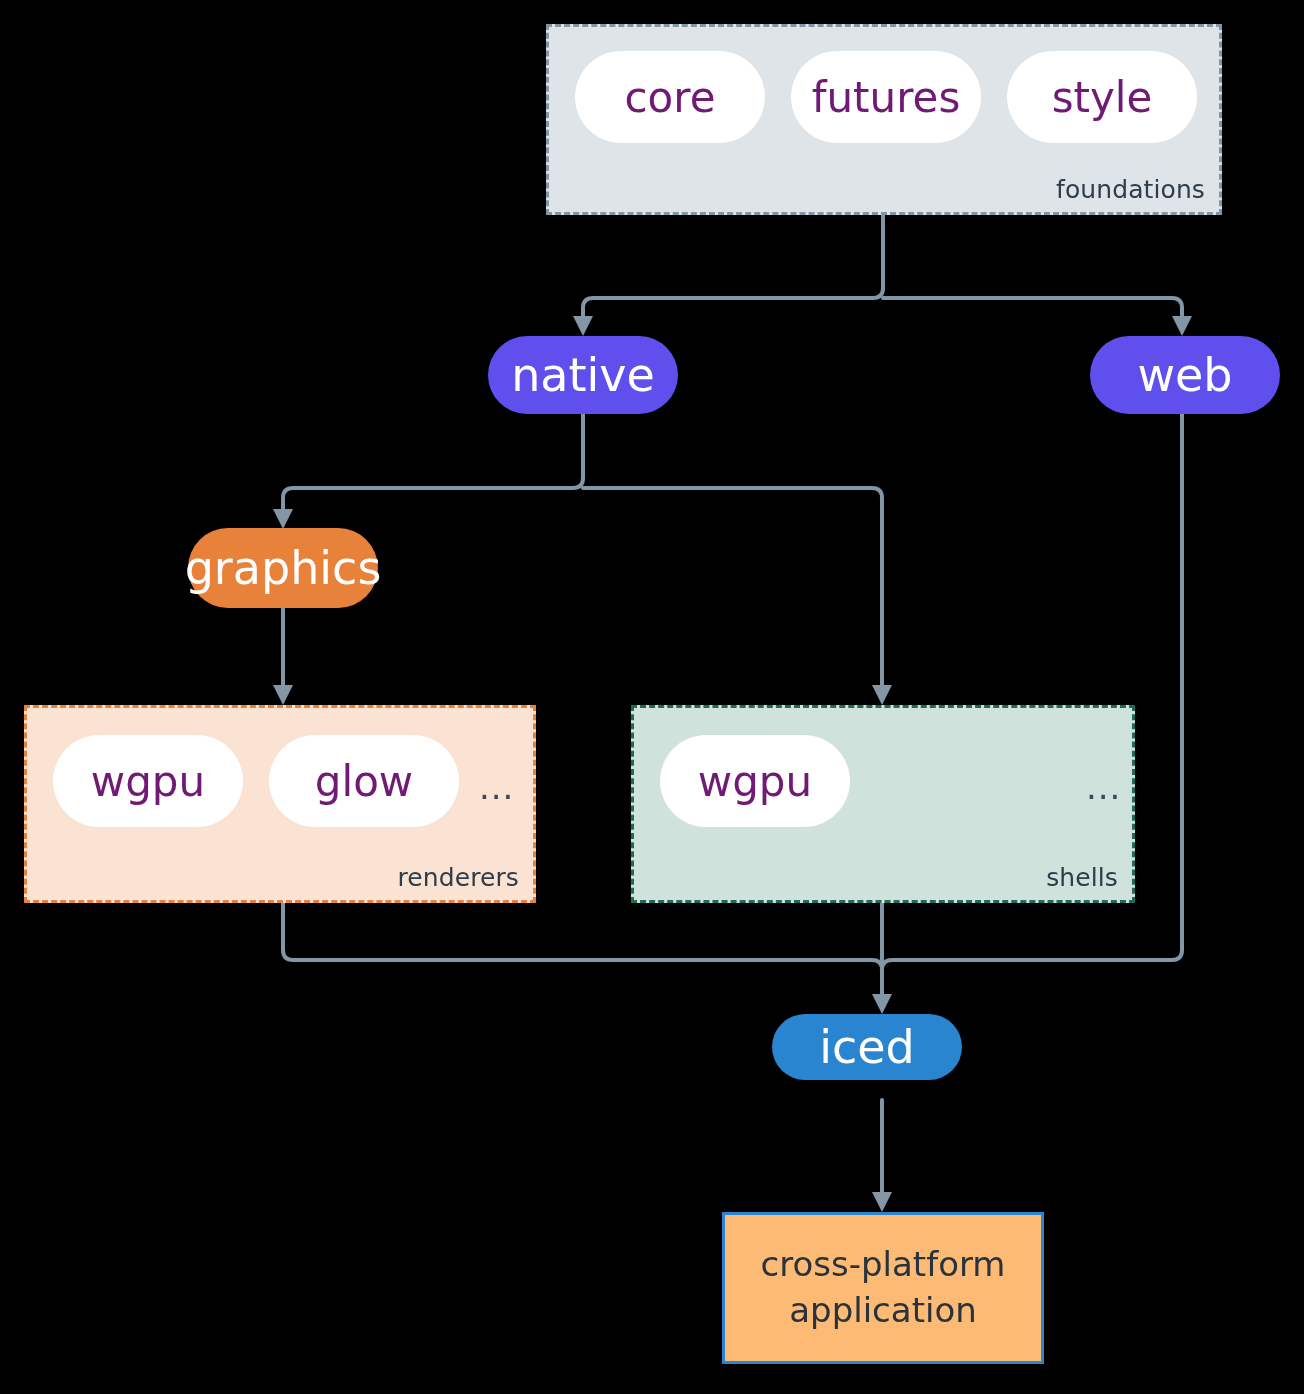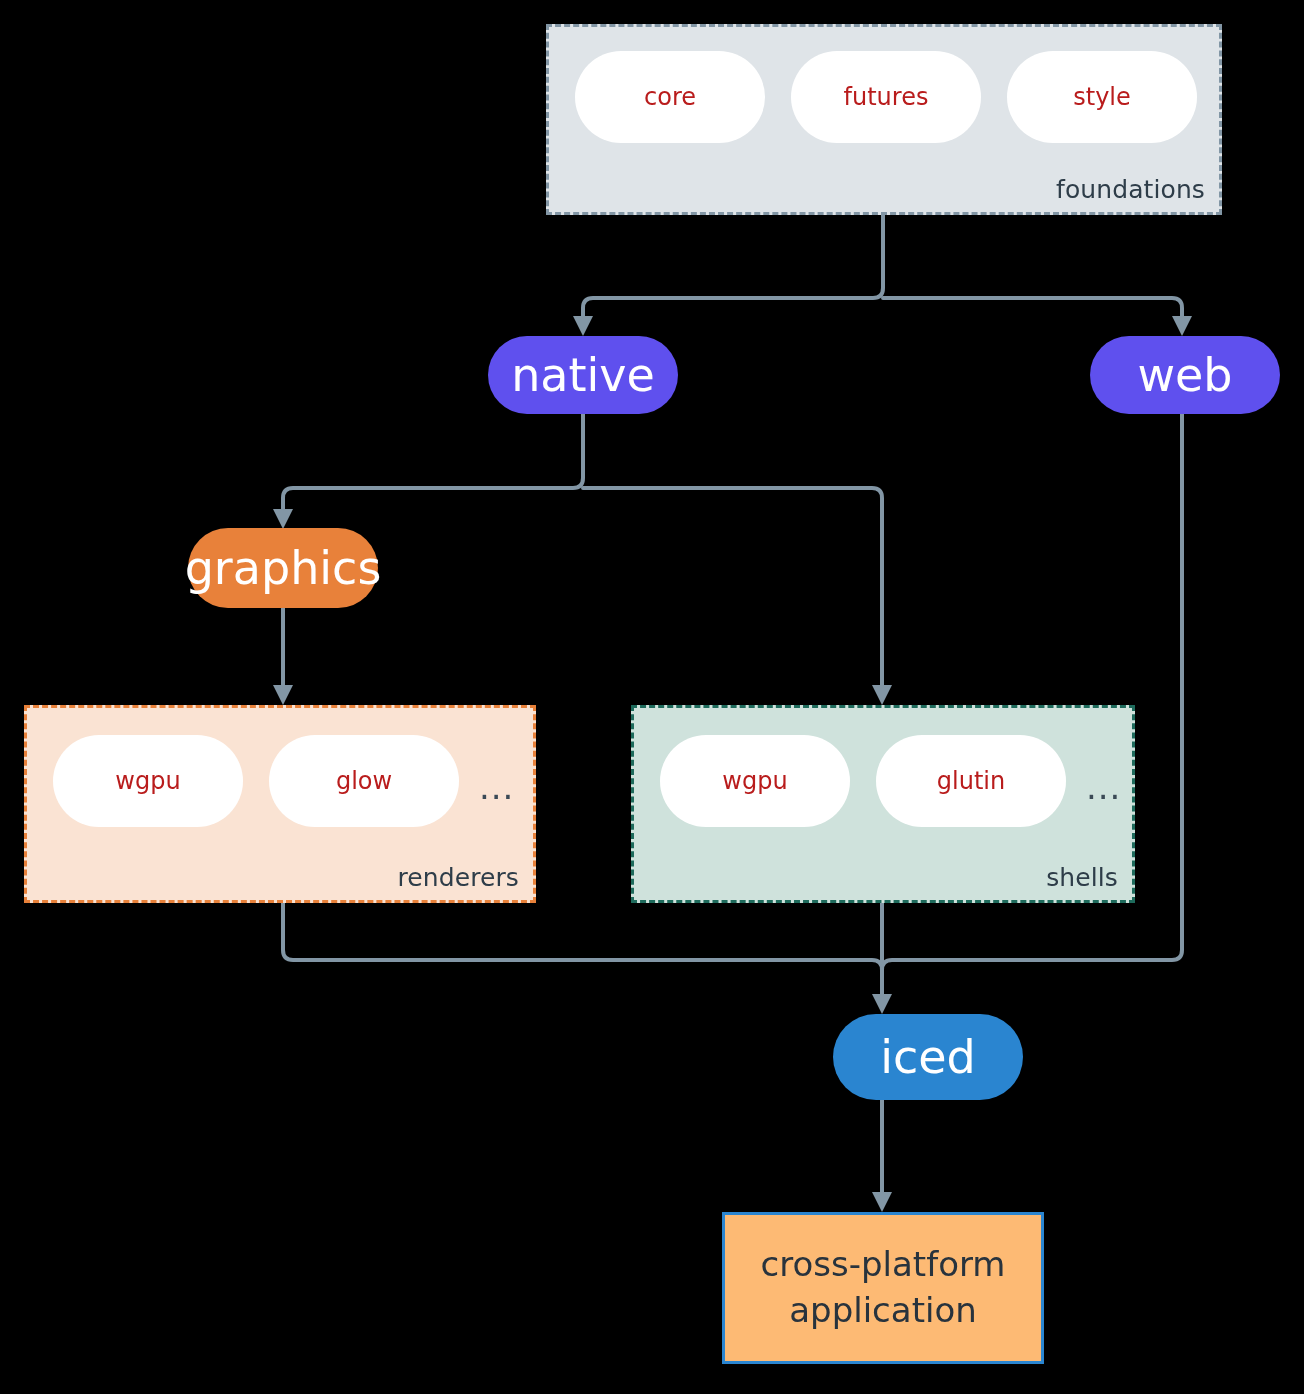--- a/index.html
+++ b/index.html
@@ -64,22 +64,22 @@
   }
 
   
   .pill {
     position: absolute;
     background: #ffffff;
     border-radius: 999px;
     display: flex;
     align-items: center;
     justify-content: center;
-    color: #b91c1c;
-    font-size: 24px;
+    color: #701a75;
+    font-size: 42px;
     box-sizing: border-box;
   }
 
   .ellipsis {
     position: absolute;
     color: #3b4a56;
     font-size: 34px;
     line-height: 1;
     letter-spacing: 1px;
   }
@@ -178,28 +178,25 @@
       <span>glow</span>
     </div>
     <div class="ellipsis" style="left:452px; top:62px;">...</div>
     <div class="group-label">renderers</div>
   </div>
 
   <div class="group group-shells" style="left:631px; top:705px; width:504px; height:198px;">
     <div class="pill" style="left:26px; top:27px; width:190px; height:92px;">
       <span>wgpu</span>
     </div>
-    <div class="pill" style="left:242px; top:27px; width:190px; height:92px;">
-      <span>glutin</span>
-    </div>
     <div class="ellipsis" style="left:452px; top:62px;">...</div>
     <div class="group-label">shells</div>
   </div>
 
-  <div class="node node-blue" style="left:833px; top:1014px; width:190px; height:86px;">
+  <div class="node node-blue" style="left:772px; top:1014px; width:190px; height:66px;">
     <span>iced</span>
   </div>
 
   <div class="rect-node" style="left:722px; top:1212px; width:322px; height:152px;">
     <span>cross-platform</span>
     <span>application</span>
   </div>
 
 </div>
 

